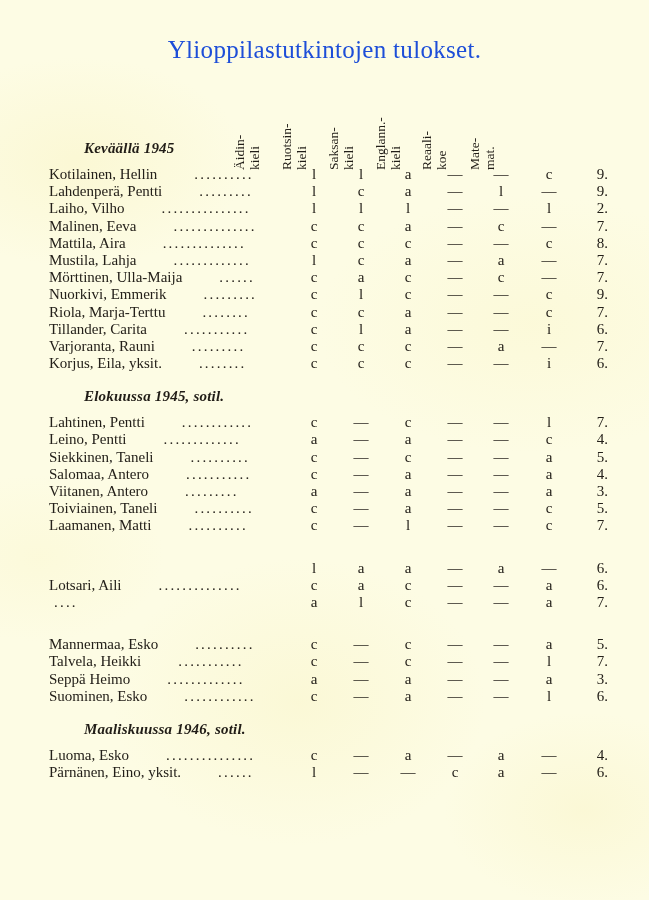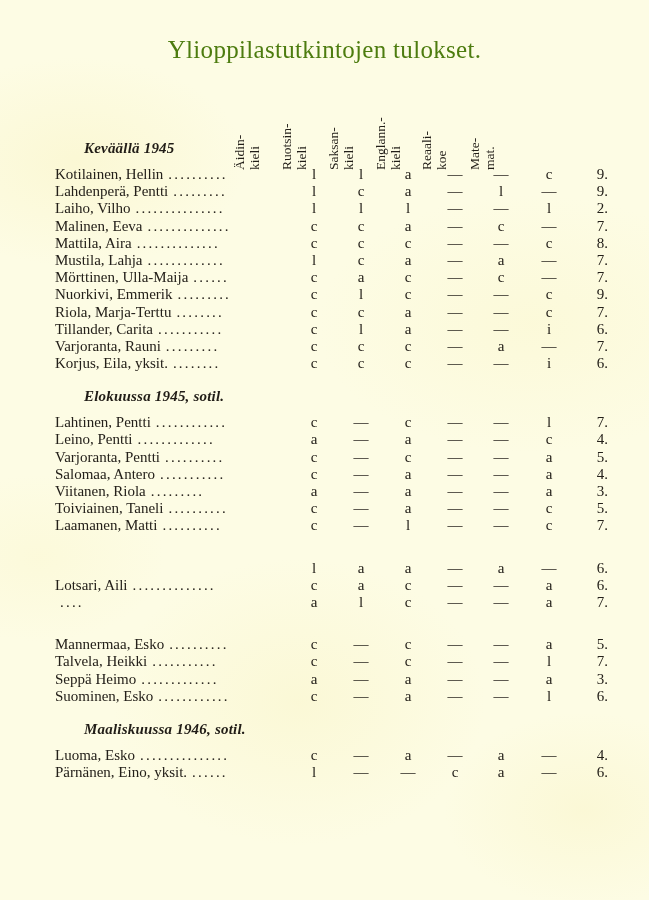--- a/index.html
+++ b/index.html
@@ -36,21 +36,21 @@
   }
 
   .doc-title {
     position: absolute;
     top: 36px;
     left: 0;
     width: 649px;
     text-align: center;
     font-size: 25px;
     letter-spacing: .3px;
-    color: #4d7c0f;
+    color: #1d4ed8;
   }
 
   
   .col-headers {
     position: absolute;
     top: 96px;
     left: 0;
     width: 649px;
     height: 74px;
   }
@@ -92,25 +92,26 @@
 
   .row {
     position: relative;
     height: 17.2px;
     line-height: 17.2px;
     font-size: 15px;
     white-space: nowrap;
   }
   .name-cell {
     position: absolute;
-    left: 55px;
+    left: 49px;
     width: 248px;
     overflow: hidden;
     display: flex;
     align-items: baseline;
+    gap: 32px;
   }
   .name-text { flex: 0 0 auto; }
   .leader {
     flex: 1 1 auto;
     overflow: hidden;
     margin-left: 5px;
     letter-spacing: 2.2px;
     color: #2a261f;
   }
   .grade {
@@ -356,21 +357,21 @@
           <span class="grade g0">a</span>
           <span class="grade g1 dash">—</span>
           <span class="grade g2">a</span>
           <span class="grade g3 dash">—</span>
           <span class="grade g4 dash">—</span>
           <span class="grade g5">c</span>
           <span class="score">4.</span>
         </div>
         <div class="row">
           <div class="name-cell">
-            <span class="name-text">Varjoranta,  Pentti</span>
+            <span class="name-text">Siekkinen,  Taneli</span>
             <span class="leader">..........</span>
           </div>
           <span class="grade g0">c</span>
           <span class="grade g1 dash">—</span>
           <span class="grade g2">c</span>
           <span class="grade g3 dash">—</span>
           <span class="grade g4 dash">—</span>
           <span class="grade g5">a</span>
           <span class="score">5.</span>
         </div>
@@ -382,21 +383,21 @@
           <span class="grade g0">c</span>
           <span class="grade g1 dash">—</span>
           <span class="grade g2">a</span>
           <span class="grade g3 dash">—</span>
           <span class="grade g4 dash">—</span>
           <span class="grade g5">a</span>
           <span class="score">4.</span>
         </div>
         <div class="row">
           <div class="name-cell">
-            <span class="name-text">Viitanen,  Riola</span>
+            <span class="name-text">Viitanen,  Antero</span>
             <span class="leader">.........</span>
           </div>
           <span class="grade g0">a</span>
           <span class="grade g1 dash">—</span>
           <span class="grade g2">a</span>
           <span class="grade g3 dash">—</span>
           <span class="grade g4 dash">—</span>
           <span class="grade g5">a</span>
           <span class="score">3.</span>
         </div>

